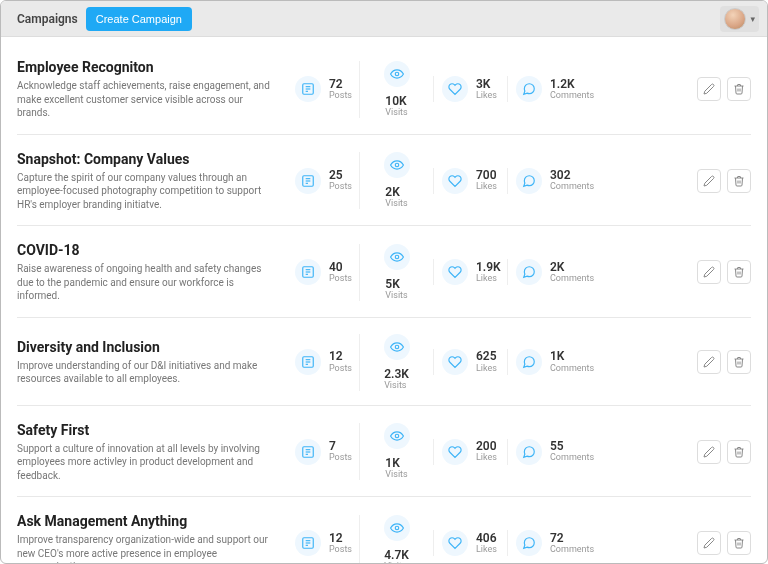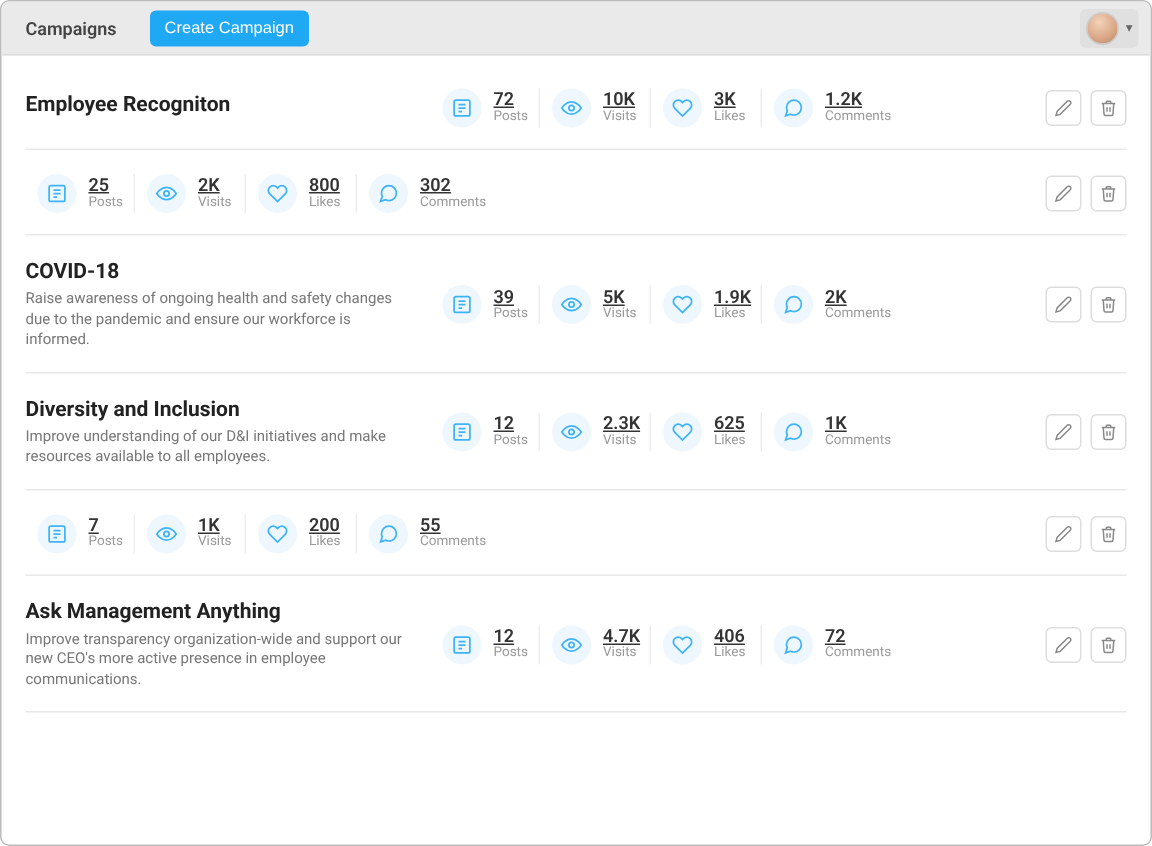--- a/index.html
+++ b/index.html
@@ -1,38 +1,38 @@
 <!DOCTYPE html>
 <html><head>
 <meta charset="utf-8">
 <style>
 * { box-sizing: border-box; margin: 0; padding: 0; }
 body { font-family: -apple-system, BlinkMacSystemFont, "Segoe UI", Roboto, Arial, sans-serif; background: #fff; width: 768px; height: 564px; overflow: hidden; }
 .frame { width: 768px; height: 564px; border: 1px solid #bbb; border-radius: 6px; overflow: hidden; display: flex; flex-direction: column; }
 .topbar { height: 36px; background: #eaeaea; display: flex; align-items: center; padding: 0 8px; border-bottom: 1px solid #ddd; }
 .topbar .tab { font-size: 12px; color: #444; padding: 4px 8px; font-weight: 600; }
-.topbar .create-btn { background: #1fa9f5; color: #fff; border: none; border-radius: 4px; padding: 6px 10px; font-size: 11px; margin-left: 14px; cursor: pointer; }
+.topbar .create-btn { background: #1fa9f5; color: #fff; border: none; border-radius: 4px; padding: 6px 10px; font-size: 11px; margin-left: 0; cursor: pointer; }
 .topbar .spacer { flex: 1; }
 .topbar .avatar-wrap { display: flex; align-items: center; gap: 4px; padding: 2px 4px; border-radius: 4px; background: #e0e0e0; }
 .topbar .avatar { width: 22px; height: 22px; border-radius: 50%; background: radial-gradient(circle at 40% 30%, #f3d3b8 0%, #d9a585 60%, #b5885f 100%); border: 1px solid #ccc; }
 .topbar .caret { font-size: 9px; color: #666; }
 .list { flex: 1; overflow-y: auto; padding: 6px 16px 0 16px; }
 .row { display: flex; align-items: center; padding: 16px 0 14px 0; border-bottom: 1px solid #e8e8e8; }
 .info { width: 270px; flex-shrink: 0; padding-right: 10px; }
 .title { font-size: 14px; font-weight: 700; color: #222; margin-bottom: 4px; }
 .desc { font-size: 10px; color: #777; line-height: 1.35; }
 .stats { flex: 1; display: flex; align-items: center; }
 .stat { display: flex; align-items: center; gap: 8px; padding: 0 8px; }
 .stat + .stat { border-left: 1px solid #eee; }
 .stat .icon-wrap { width: 26px; height: 26px; border-radius: 50%; background: #eef7fe; display: flex; align-items: center; justify-content: center; flex-shrink: 0; }
 .stat svg { display: block; }
-.stat .num { font-size: 12px; font-weight: 600; color: #333; line-height: 1.1; text-decoration: underline; }
+.stat .num { font-size: 12px; font-weight: 600; color: #333; line-height: 1.1; }
 .stat .lbl { font-size: 9px; color: #999; line-height: 1.1; }
 .stat-posts { width: 72px; }
-.stat-visits { width: 74px; }
+.stat-visits { width: 74px; flex-direction: column; }
 .stat-likes { width: 74px; }
 .stat-comments { width: 94px; }
 .actions { display: flex; gap: 6px; flex-shrink: 0; margin-left: 8px; }
 .icon-btn { width: 24px; height: 24px; border: 1px solid #ddd; border-radius: 4px; background: #fff; display: flex; align-items: center; justify-content: center; cursor: pointer; }
 .icon-btn svg { display: block; }
 </style>
 </head>
 <body>
 
 <div class="frame">
@@ -42,20 +42,21 @@
     <div class="spacer"></div>
     <div class="avatar-wrap">
       <div class="avatar"></div>
       <span class="caret">▾</span>
     </div>
   </div>
   <div class="list" id="list">
       <div class="row">
         <div class="info">
           <div class="title">Employee Recogniton</div>
+          <div class="desc">Acknowledge staff achievements, raise engagement, and make excellent customer service visible across our brands.</div>
         </div>
         <div class="stats">
           <div class="stat stat-posts">
             <span class="icon-wrap">
               <svg width="14" height="14" viewBox="0 0 24 24" fill="none" stroke="#3eb4f7" stroke-width="2">
                 <rect x="3" y="3" width="18" height="18" rx="2"></rect>
                 <line x1="8" y1="8" x2="16" y2="8"></line>
                 <line x1="8" y1="12" x2="16" y2="12"></line>
                 <line x1="8" y1="16" x2="12" y2="16"></line>
               </svg>
@@ -115,20 +116,24 @@
                 <path d="M19 6l-1 14a2 2 0 0 1-2 2H8a2 2 0 0 1-2-2L5 6"></path>
                 <path d="M10 11v6"></path>
                 <path d="M14 11v6"></path>
                 <path d="M9 6V4a1 1 0 0 1 1-1h4a1 1 0 0 1 1 1v2"></path>
               </svg>
             </span>
           </div>
         </div>
       </div>
       <div class="row">
+        <div class="info">
+          <div class="title">Snapshot: Company Values</div>
+          <div class="desc">Capture the spirit of our company values through an employee-focused photography competition to support HR's employer branding initiatve.</div>
+        </div>
         <div class="stats">
           <div class="stat stat-posts">
             <span class="icon-wrap">
               <svg width="14" height="14" viewBox="0 0 24 24" fill="none" stroke="#3eb4f7" stroke-width="2">
                 <rect x="3" y="3" width="18" height="18" rx="2"></rect>
                 <line x1="8" y1="8" x2="16" y2="8"></line>
                 <line x1="8" y1="12" x2="16" y2="12"></line>
                 <line x1="8" y1="16" x2="12" y2="16"></line>
               </svg>
             </span>
@@ -149,21 +154,21 @@
               <div class="lbl">Visits</div>
             </div>
           </div>
           <div class="stat stat-likes">
             <span class="icon-wrap">
               <svg width="14" height="14" viewBox="0 0 24 24" fill="none" stroke="#3eb4f7" stroke-width="2">
                 <path d="M20.84 4.61a5.5 5.5 0 0 0-7.78 0L12 5.67l-1.06-1.06a5.5 5.5 0 0 0-7.78 7.78L12 21.23l8.84-8.84a5.5 5.5 0 0 0 0-7.78z"></path>
               </svg>
             </span>
             <div>
-              <div class="num">800</div>
+              <div class="num">700</div>
               <div class="lbl">Likes</div>
             </div>
           </div>
           <div class="stat stat-comments">
             <span class="icon-wrap">
               <svg width="14" height="14" viewBox="0 0 24 24" fill="none" stroke="#3eb4f7" stroke-width="2">
                 <path d="M21 11.5a8.38 8.38 0 0 1-8.5 8.5 8.5 8.5 0 0 1-3.8-.9L3 21l1.9-5.7A8.38 8.38 0 0 1 4 11.5a8.5 8.5 0 0 1 17 0z"></path>
               </svg>
             </span>
             <div>
@@ -202,21 +207,21 @@
           <div class="stat stat-posts">
             <span class="icon-wrap">
               <svg width="14" height="14" viewBox="0 0 24 24" fill="none" stroke="#3eb4f7" stroke-width="2">
                 <rect x="3" y="3" width="18" height="18" rx="2"></rect>
                 <line x1="8" y1="8" x2="16" y2="8"></line>
                 <line x1="8" y1="12" x2="16" y2="12"></line>
                 <line x1="8" y1="16" x2="12" y2="16"></line>
               </svg>
             </span>
             <div>
-              <div class="num">39</div>
+              <div class="num">40</div>
               <div class="lbl">Posts</div>
             </div>
           </div>
           <div class="stat stat-visits">
             <span class="icon-wrap">
               <svg width="16" height="14" viewBox="0 0 24 24" fill="none" stroke="#3eb4f7" stroke-width="2">
                 <path d="M1 12s4-7 11-7 11 7 11 7-4 7-11 7S1 12 1 12z"></path>
                 <circle cx="12" cy="12" r="3"></circle>
               </svg>
             </span>
@@ -339,20 +344,24 @@
                 <path d="M19 6l-1 14a2 2 0 0 1-2 2H8a2 2 0 0 1-2-2L5 6"></path>
                 <path d="M10 11v6"></path>
                 <path d="M14 11v6"></path>
                 <path d="M9 6V4a1 1 0 0 1 1-1h4a1 1 0 0 1 1 1v2"></path>
               </svg>
             </span>
           </div>
         </div>
       </div>
       <div class="row">
+        <div class="info">
+          <div class="title">Safety First</div>
+          <div class="desc">Support a culture of innovation at all levels by involving employees more activley in product development and feedback.</div>
+        </div>
         <div class="stats">
           <div class="stat stat-posts">
             <span class="icon-wrap">
               <svg width="14" height="14" viewBox="0 0 24 24" fill="none" stroke="#3eb4f7" stroke-width="2">
                 <rect x="3" y="3" width="18" height="18" rx="2"></rect>
                 <line x1="8" y1="8" x2="16" y2="8"></line>
                 <line x1="8" y1="12" x2="16" y2="12"></line>
                 <line x1="8" y1="16" x2="12" y2="16"></line>
               </svg>
             </span>

